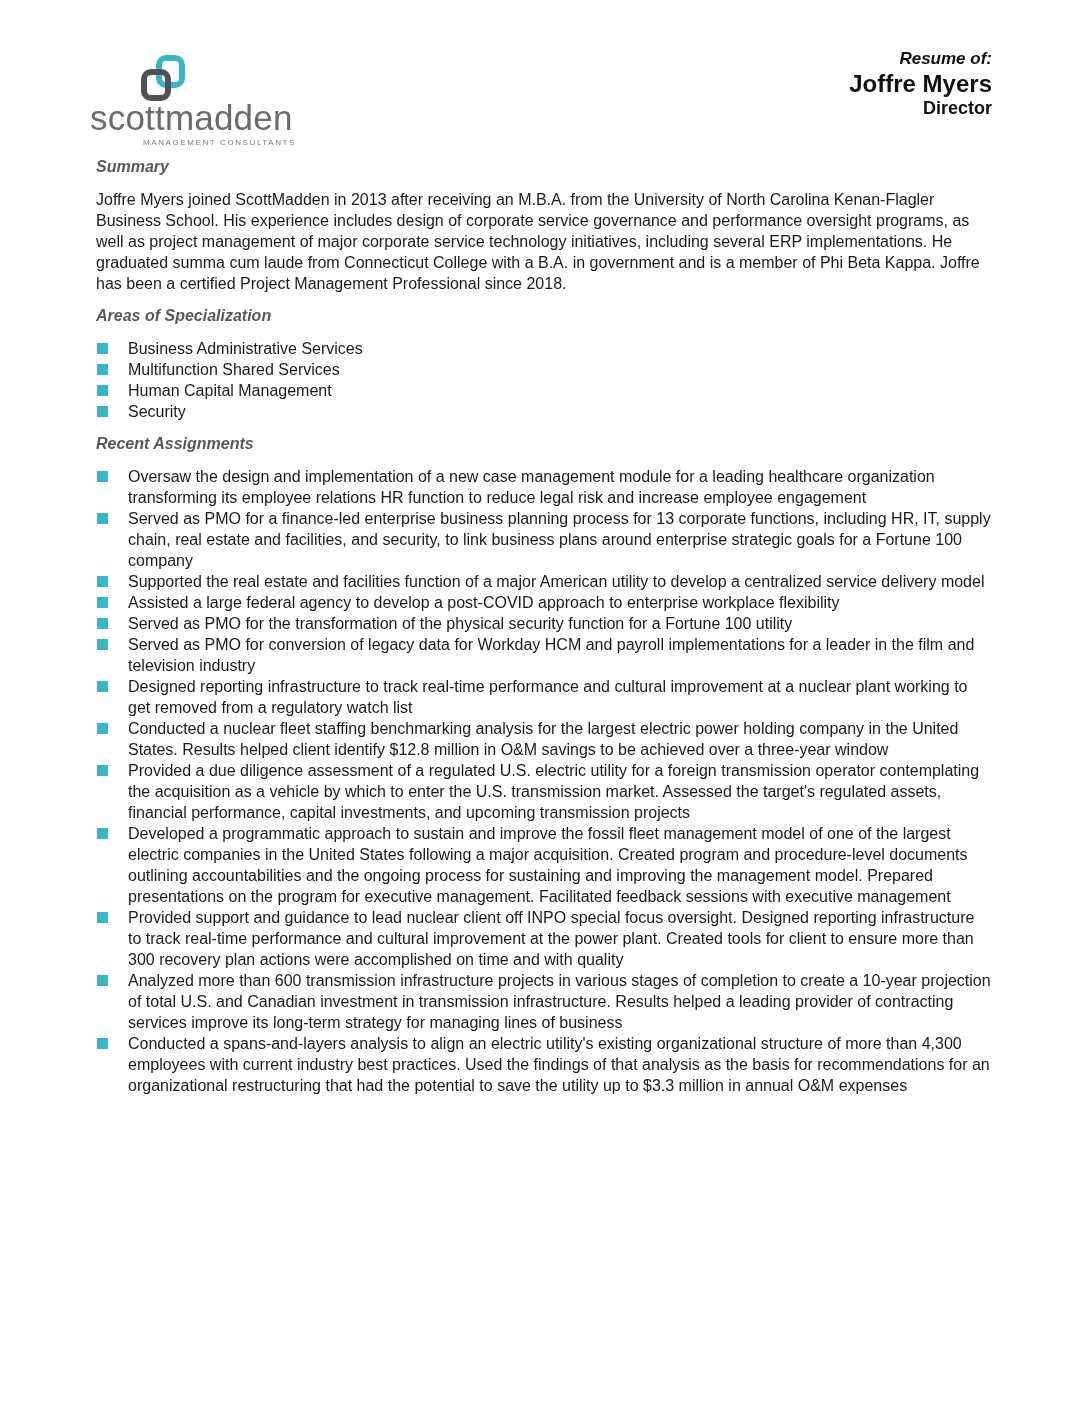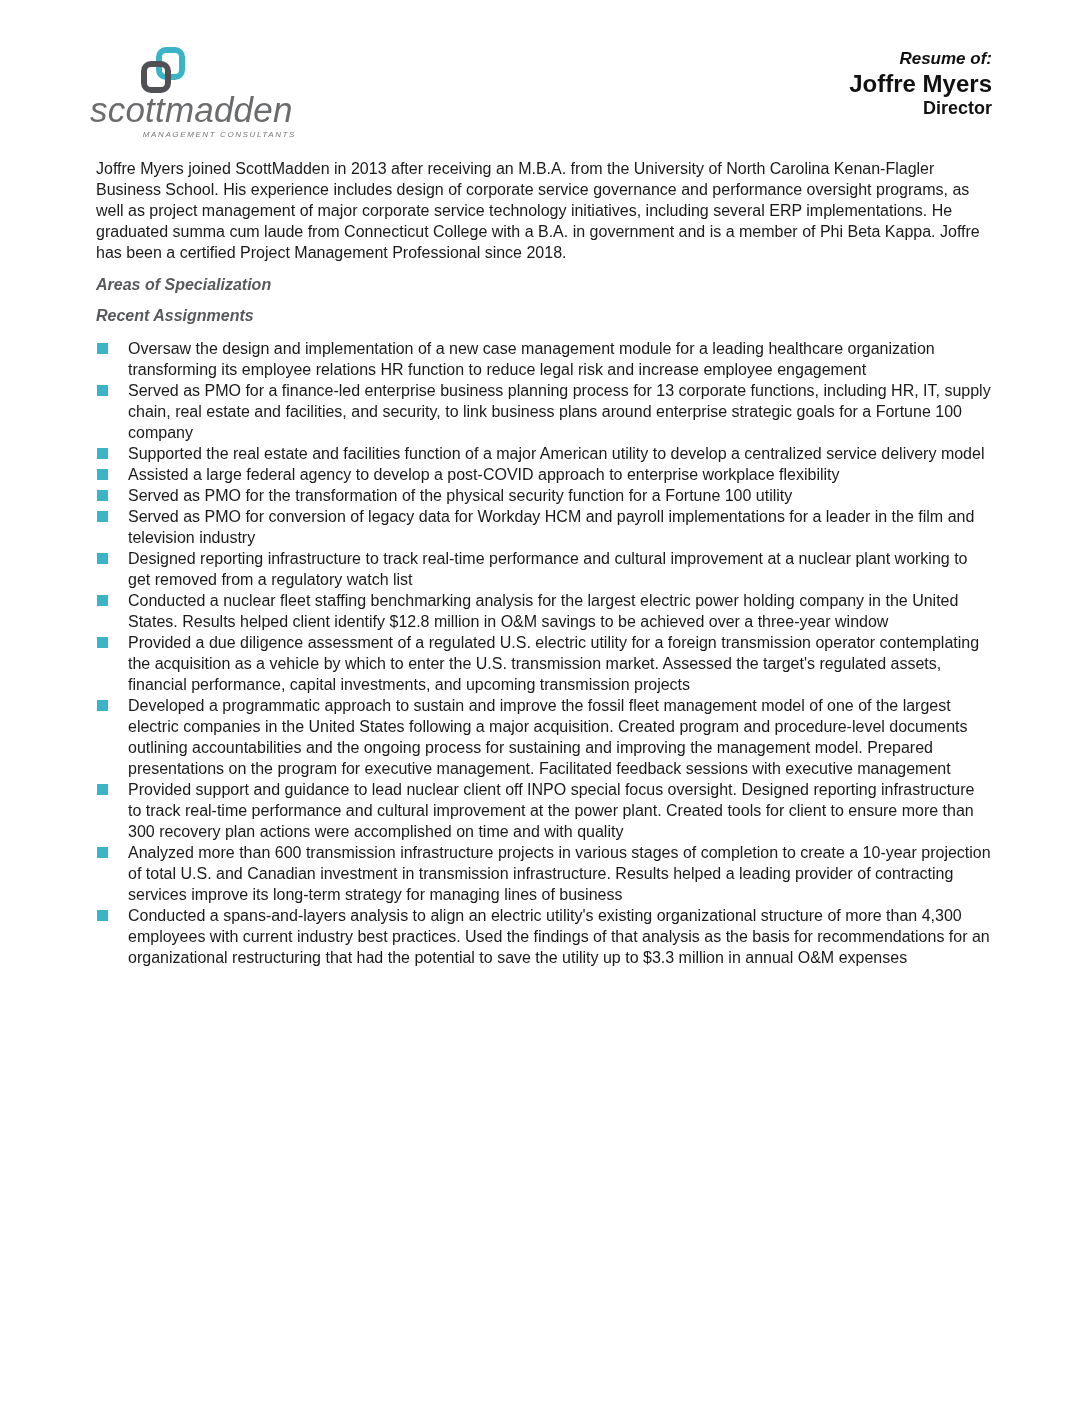--- a/index.html
+++ b/index.html
@@ -14,21 +14,21 @@
     position:relative;
     width:1088px; height:1408px;
     padding:44px 96px 0 96px;
     background:#ffffff;
     overflow:hidden;
   }
 
   
   .header { position:relative; height:114px; }
 
-  .logo { position:absolute; left:-6px; top:0; width:212px;font-style:italic; }
+  .logo { position:absolute; left:-6px; top:8px; width:212px; }
   .logo-icon { position:relative; height:49px; }
   .logo-sq {
     position:absolute;
     background:transparent;
     border-radius:10px;
   }
   .logo-sq.teal {
     left:66px; top:3px; width:29px; height:33px;
     border:6px solid var(--teal, #3cb4c7);
   }
@@ -103,25 +103,44 @@
     </div>
 
     <div class="title-block">
       <div class="resume-of">Resume of:</div>
       <div class="person-name">Joffre Myers</div>
       <div class="person-title">Director</div>
     </div>
   </header>
 
   <section class="section first">
+    <h2 class="sec-heading">Summary</h2>
     <p class="body-par">Joffre Myers joined ScottMadden in 2013 after receiving an M.B.A. from the University of North Carolina Kenan-Flagler Business School. His experience includes design of corporate service governance and performance oversight programs, as well as project management of major corporate service technology initiatives, including several ERP implementations. He graduated summa cum laude from Connecticut College with a B.A. in government and is a member of Phi Beta Kappa. Joffre has been a certified Project Management Professional since 2018.</p>
   </section>
 
   <section class="section">
     <h2 class="sec-heading">Areas of Specialization</h2>
+    <ul class="bullets">
+        <li class="bullet-item">
+        <span class="bullet-sq"></span>
+        <span class="bullet-text">Business Administrative Services</span>
+      </li>
+        <li class="bullet-item">
+        <span class="bullet-sq"></span>
+        <span class="bullet-text">Multifunction Shared Services</span>
+      </li>
+        <li class="bullet-item">
+        <span class="bullet-sq"></span>
+        <span class="bullet-text">Human Capital Management</span>
+      </li>
+        <li class="bullet-item">
+        <span class="bullet-sq"></span>
+        <span class="bullet-text">Security</span>
+      </li>
+      </ul>
   </section>
 
   <section class="section">
     <h2 class="sec-heading">Recent Assignments</h2>
     <ul class="bullets">
         <li class="bullet-item">
         <span class="bullet-sq"></span>
         <span class="bullet-text">Oversaw the design and implementation of a new case management module for a leading healthcare organization transforming its employee relations HR function to reduce legal risk and increase employee engagement</span>
       </li>
         <li class="bullet-item">

